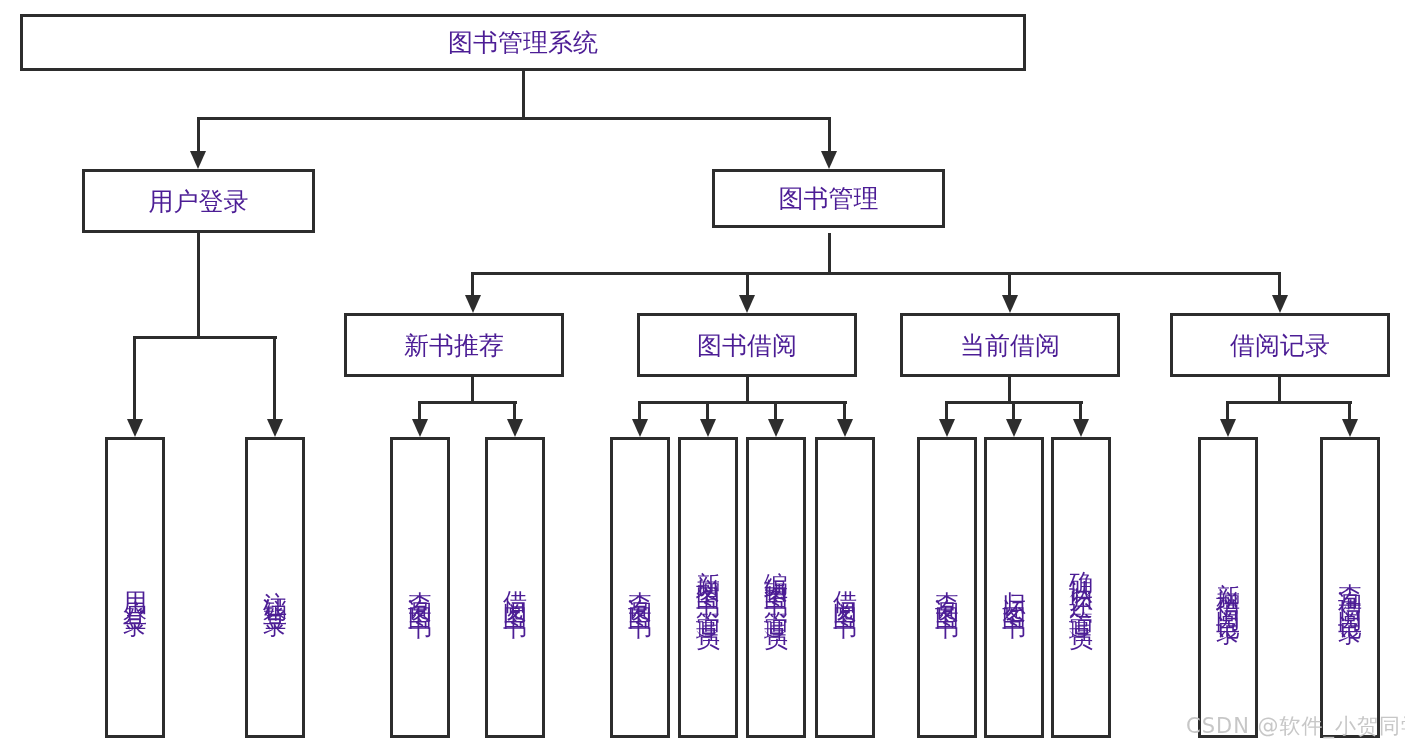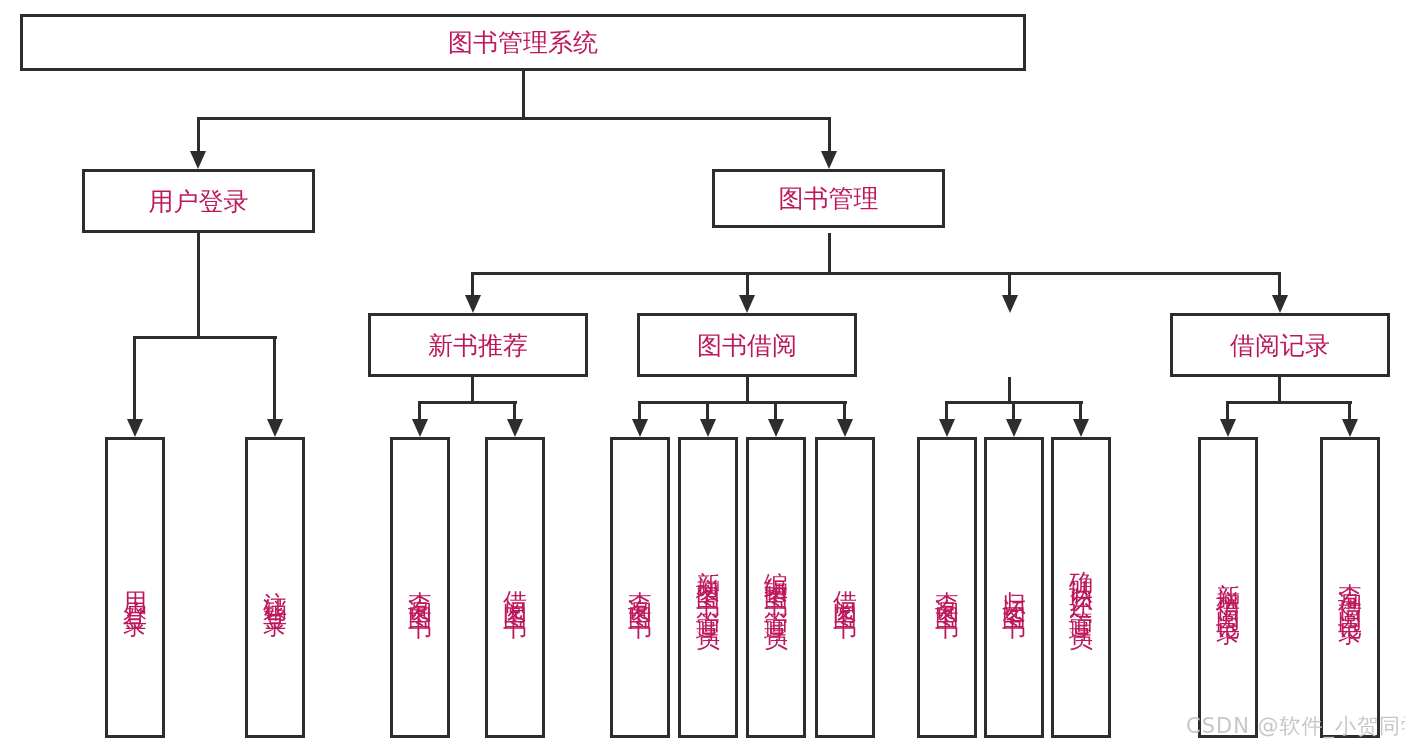--- a/index.html
+++ b/index.html
@@ -12,21 +12,21 @@
     font-family: "DejaVu Sans", "Liberation Sans", sans-serif;
   }
   .box {
     position: absolute;
     box-sizing: border-box;
     border: 3px solid #2d2d2d;
     background: #ffffff;
     display: flex;
     align-items: center;
     justify-content: center;
-    color: #be185d;
+    color: #4c1d95;
     font-size: 25px;
     line-height: 1;
     white-space: nowrap;
   }
   .leaf {
     writing-mode: vertical-lr;
     text-orientation: mixed;
     letter-spacing: 8px;
     font-size: 24px;
   }
@@ -87,25 +87,28 @@
   <div class="hline" style="left:471px;  top:272px; width:810px; height:3px;"></div>
   <div class="vline" style="left:471px;  top:272px; width:3px; height:26px;"></div>
   <div class="arrow" style="left:465px;  top:295px;"></div>
   <div class="vline" style="left:746px;  top:272px; width:3px; height:26px;"></div>
   <div class="arrow" style="left:739px;  top:295px;"></div>
   <div class="vline" style="left:1008px; top:272px; width:3px; height:26px;"></div>
   <div class="arrow" style="left:1002px; top:295px;"></div>
   <div class="vline" style="left:1278px; top:272px; width:3px; height:26px;"></div>
   <div class="arrow" style="left:1272px; top:295px;"></div>
 
-  <div class="box" style="left:368px; top:313px; width:220px; height:64px;">
+  <div class="box" style="left:344px; top:313px; width:220px; height:64px;">
     <span>新书推荐</span>
   </div>
   <div class="box" style="left:637px; top:313px; width:220px; height:64px;">
     <span>图书借阅</span>
+  </div>
+  <div class="box" style="left:900px; top:313px; width:220px; height:64px;">
+    <span>当前借阅</span>
   </div>
   <div class="box" style="left:1170px; top:313px; width:220px; height:64px;">
     <span>借阅记录</span>
   </div>
 
   <div class="vline" style="left:471px; top:377px; width:3px; height:26px;"></div>
   <div class="hline" style="left:418px; top:401px; width:99px; height:3px;"></div>
   <div class="vline" style="left:418px; top:401px; width:3px; height:20px;"></div>
   <div class="arrow" style="left:412px; top:419px;"></div>
   <div class="vline" style="left:513px; top:401px; width:3px; height:20px;"></div>

